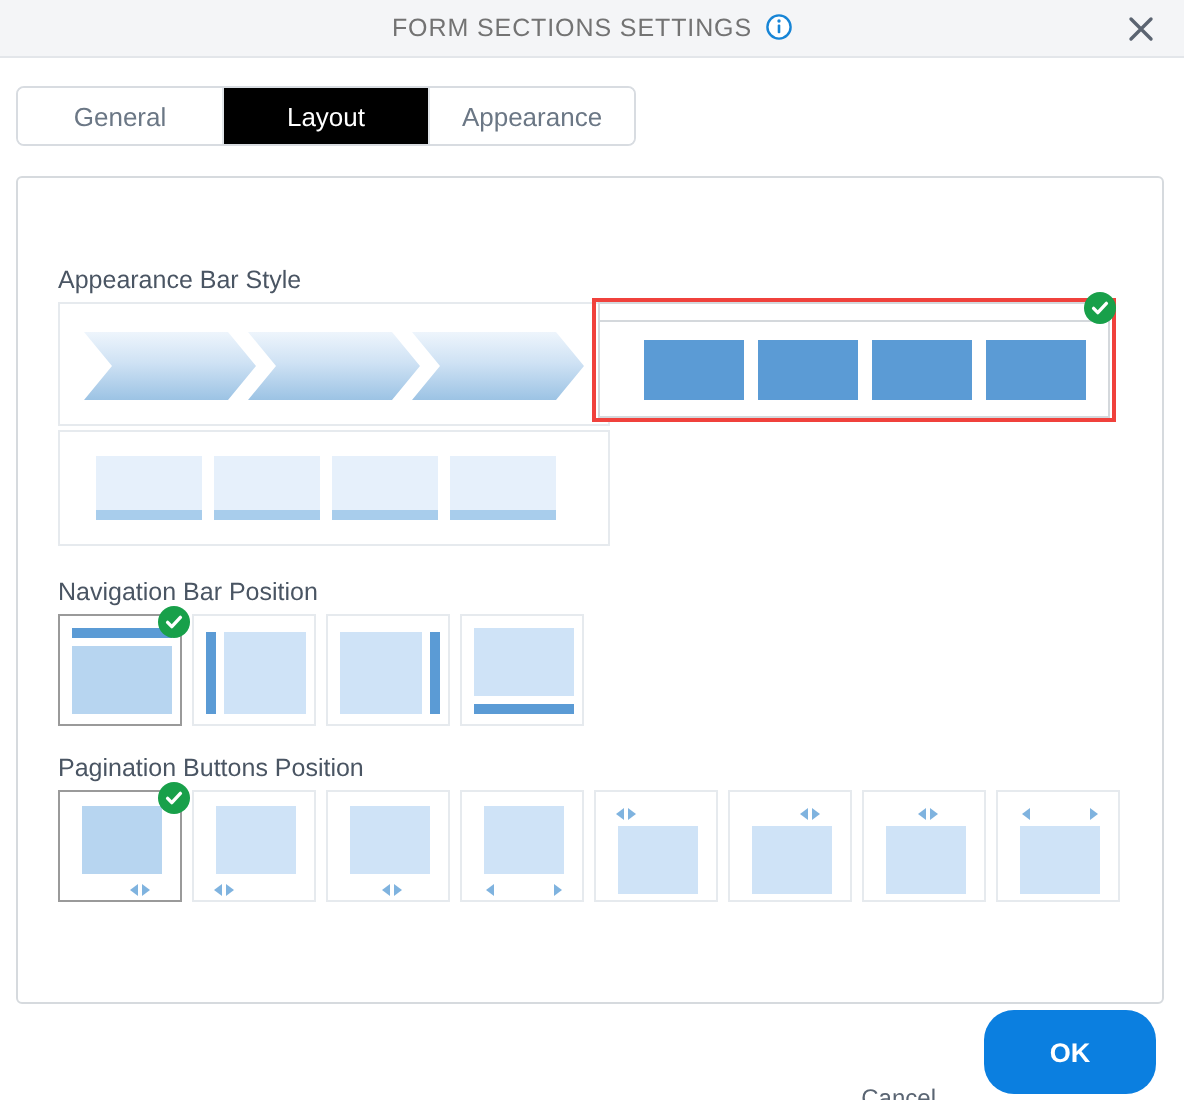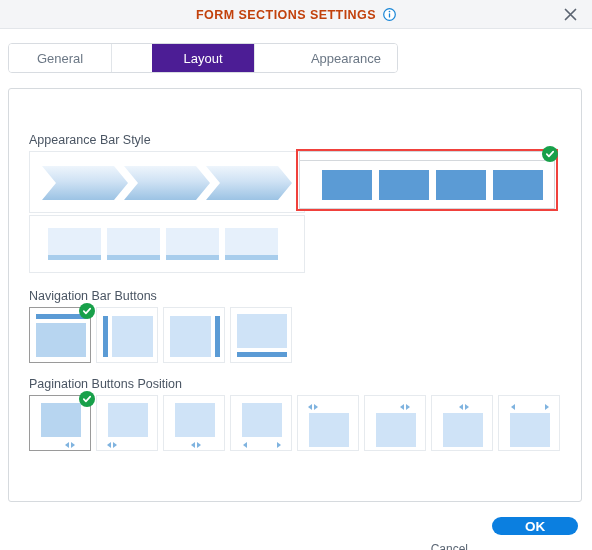--- a/index.html
+++ b/index.html
@@ -20,23 +20,23 @@
     position: relative;
     height: 28px;
     background: #f4f5f7;
     border-bottom: 1px solid #e3e6ea;
     display: flex;
     align-items: center;
     justify-content: center;
   }
   .titlebar-title {
     font-size: 12.5px;
-    font-weight: bold;
+    font-weight: normal;
     letter-spacing: 0.45px;
-    color: #c2410c;
+    color: #737373;
     text-transform: uppercase;
   }
   .info-icon {
     display: inline-block;
     width: 13px;
     height: 13px;
     margin-left: 7px;
     vertical-align: -2px;
   }
   .close-btn {
@@ -53,39 +53,38 @@
   .close-btn svg { display:block; }
 
   
   .tabbar {
     margin: 14px 0 0 8px;
     display: inline-flex;
     border: 1px solid #d8dce1;
     border-radius: 4px;
     overflow: hidden;
     background: #fff;
-    gap: 40px;
   }
   .tab {
     font-size: 13px;
     color: #6b7785;
     padding: 0 14px;
     height: 28px;
     min-width: 74px;
     display: flex;
     align-items: center;
     justify-content: center;
     border-right: 1px solid #e1e5e9;
     cursor: pointer;
     background: #fff;
     white-space: nowrap;
   }
   .tab:last-child { border-right: none; text-align: center; }
   .tab.active {
-    background: #4c1d95;
+    background: #000000;
     color: #ffffff;
   }
 
   
   .content-card {
     position: absolute;
     left: 8px;
     top: 88px;
     width: 574px;
     height: 414px;
@@ -214,21 +213,21 @@
     background: none;
     border: none;
     cursor: pointer;
     padding: 6px 14px;
     font-family: "Liberation Sans", sans-serif;
     margin-top: 46px;
   }
   .btn-ok {
     margin-left: 10px;
     width: 86px;
-    height: 18px;
+    height: 42px;
     border-radius: 15px;
     background: #0b7fe0;
     color: #fff;
     font-size: 13.5px;
     font-weight: bold;
     border: none;
     cursor: pointer;
     font-family: "Liberation Sans", sans-serif;
   }
 </style>
@@ -293,21 +292,21 @@
       <div class="blkbox" style="left:193px; top:18px;"></div>
     </div>
   </div>
   <div class="redframe" style="left:287px; top:60px; width:262px; height:62px;"></div>
   <div class="badge" style="left:533px; top:57px;">
     <svg width="10" height="10" viewBox="0 0 10 10">
         <path d="M1.8 5.2 L3.9 7.3 L8.2 2.7" stroke="#fff" stroke-width="1.7" fill="none" stroke-linecap="round" stroke-linejoin="round"></path>
       </svg>
   </div>
 
-  <div class="section-label" style="left:20px; top:200px;">Navigation Bar Buttons</div>
+  <div class="section-label" style="left:20px; top:200px;">Navigation Bar Position</div>
 
   <div class="tile sel-gray" style="left:20px; top:218px; width:62px; height:56px;">
     <div class="mini-bar" style="left:6px;  top:6px;  width:50px; height:5px;"></div>
     <div class="mini-body" style="left:6px;  top:15px; width:50px; height:34px;"></div>
   </div>
   <div class="badge" style="left:70px; top:214px;">
     <svg width="10" height="10" viewBox="0 0 10 10">
         <path d="M1.8 5.2 L3.9 7.3 L8.2 2.7" stroke="#fff" stroke-width="1.7" fill="none" stroke-linecap="round" stroke-linejoin="round"></path>
       </svg>
   </div>

